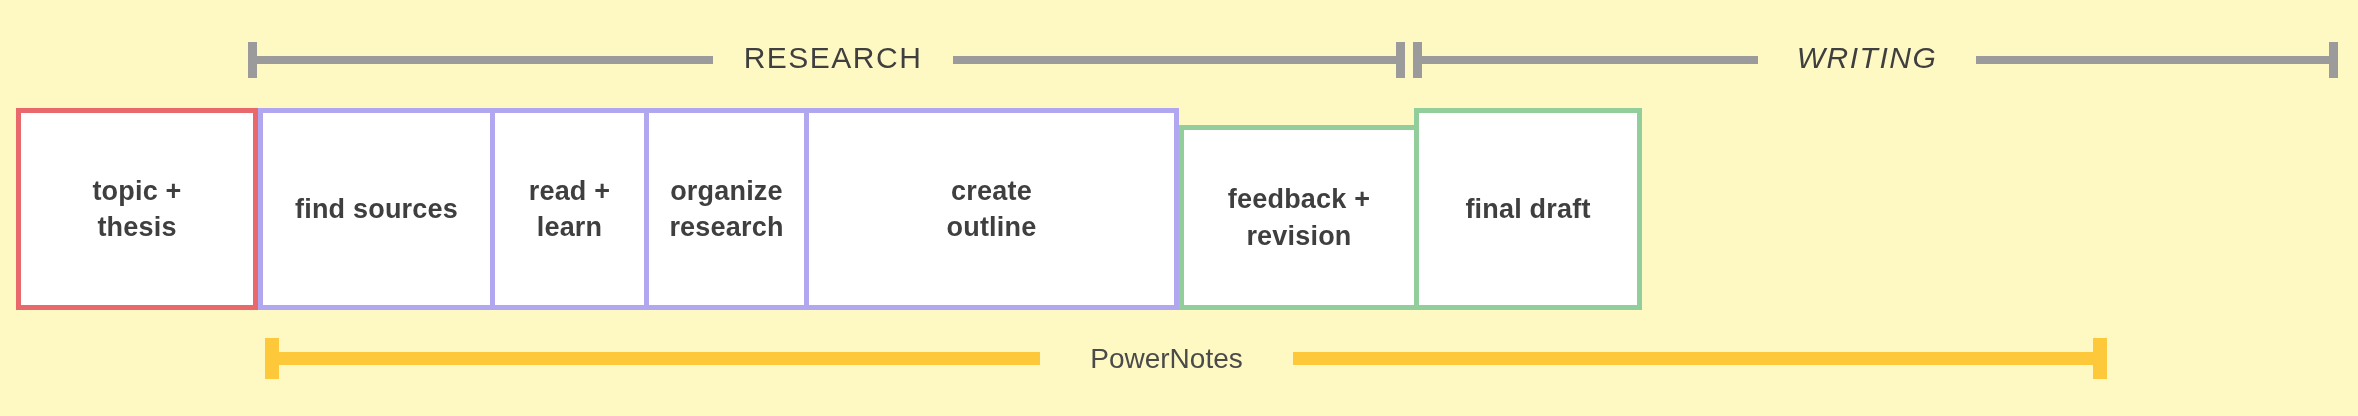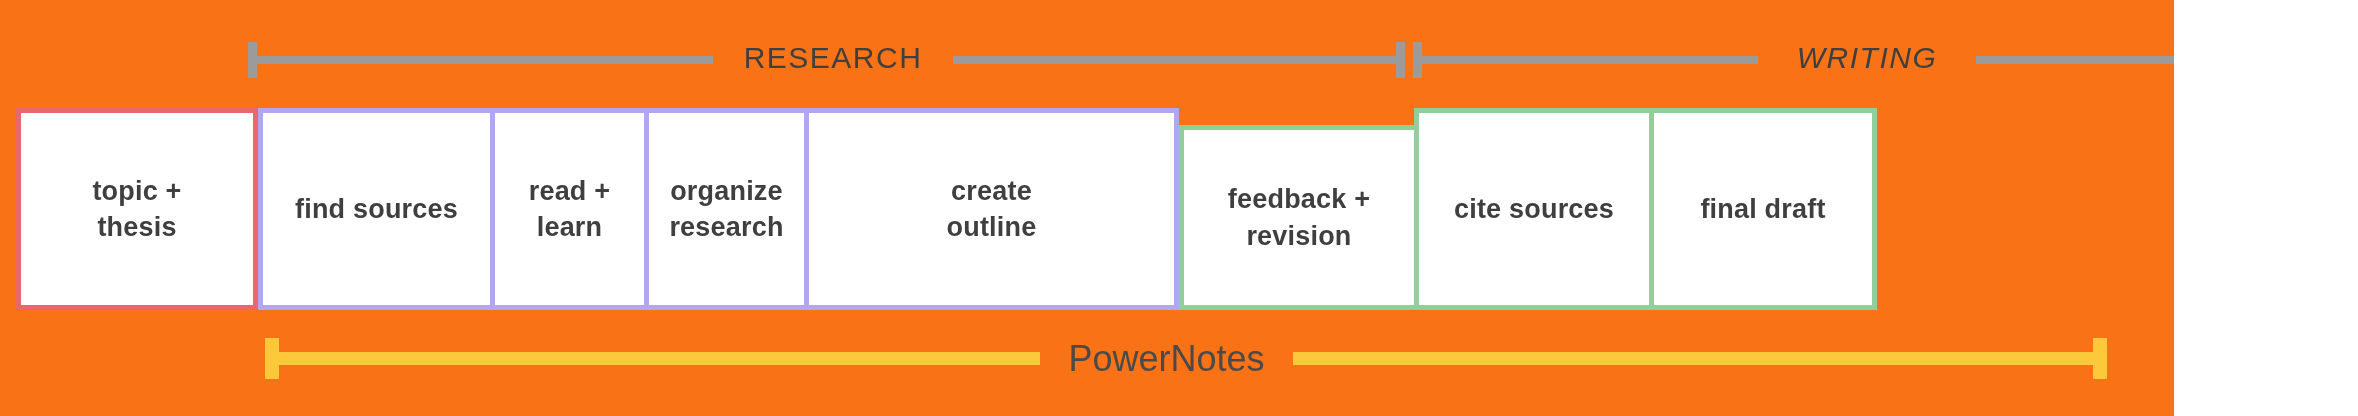--- a/index.html
+++ b/index.html
@@ -9,23 +9,23 @@
     background: #ffffff;
   }
   body {
     font-family: "Liberation Sans", sans-serif;
     -webkit-font-smoothing: antialiased;
   }
 
   
   #diagram {
     position: relative;
-    width: 2174px;
+    width: 2358px;
     height: 416px;
-    background: #f97316;
+    background: #fef9c3;
     overflow: hidden;
   }
 
   
   .bracket-row {
     position: absolute;
     left: 0;
     top: 0;
     width: 2358px;
     height: 100px;
@@ -113,21 +113,21 @@
     position: absolute;
     width: 14px;
     background: #fdc93a;
     top: 22px;
     height: 41px;
   }
   .tool-label {
     position: absolute;
     top: 22px;
     color: #4a4a4a;
-    font-size: 36px;
+    font-size: 28px;
     font-weight: 400;
     line-height: 41px;
     white-space: nowrap;
     text-align: center;
     font-family: "Liberation Sans", sans-serif;
   }
 </style>
 </head>
 <body>
 
@@ -169,23 +169,20 @@
 
     <div class="stage-box purple cap-right" style="width:375px;text-align:center;">
       <span class="stage-label">create<br>outline</span>
     </div>
 
 
     <div class="stage-box green" style="width:235px;margin-top:17px;">
       <span class="stage-label">feedback +<br>revision</span>
     </div>
 
-    <div class="stage-box green" style="width:235px;">
-      <span class="stage-label">cite sources</span>
-    </div>
 
     <div class="stage-box green cap-right" style="width:228px;">
       <span class="stage-label">final draft</span>
     </div>
   </div>
 
   <div class="tool-row">
     <div class="tool-cap" style="left:265px;"></div>
     <div class="tool-line" style="left:272px; width:768px;"></div>
     <div class="tool-label" style="left:1040px; width:253px;">PowerNotes</div>

